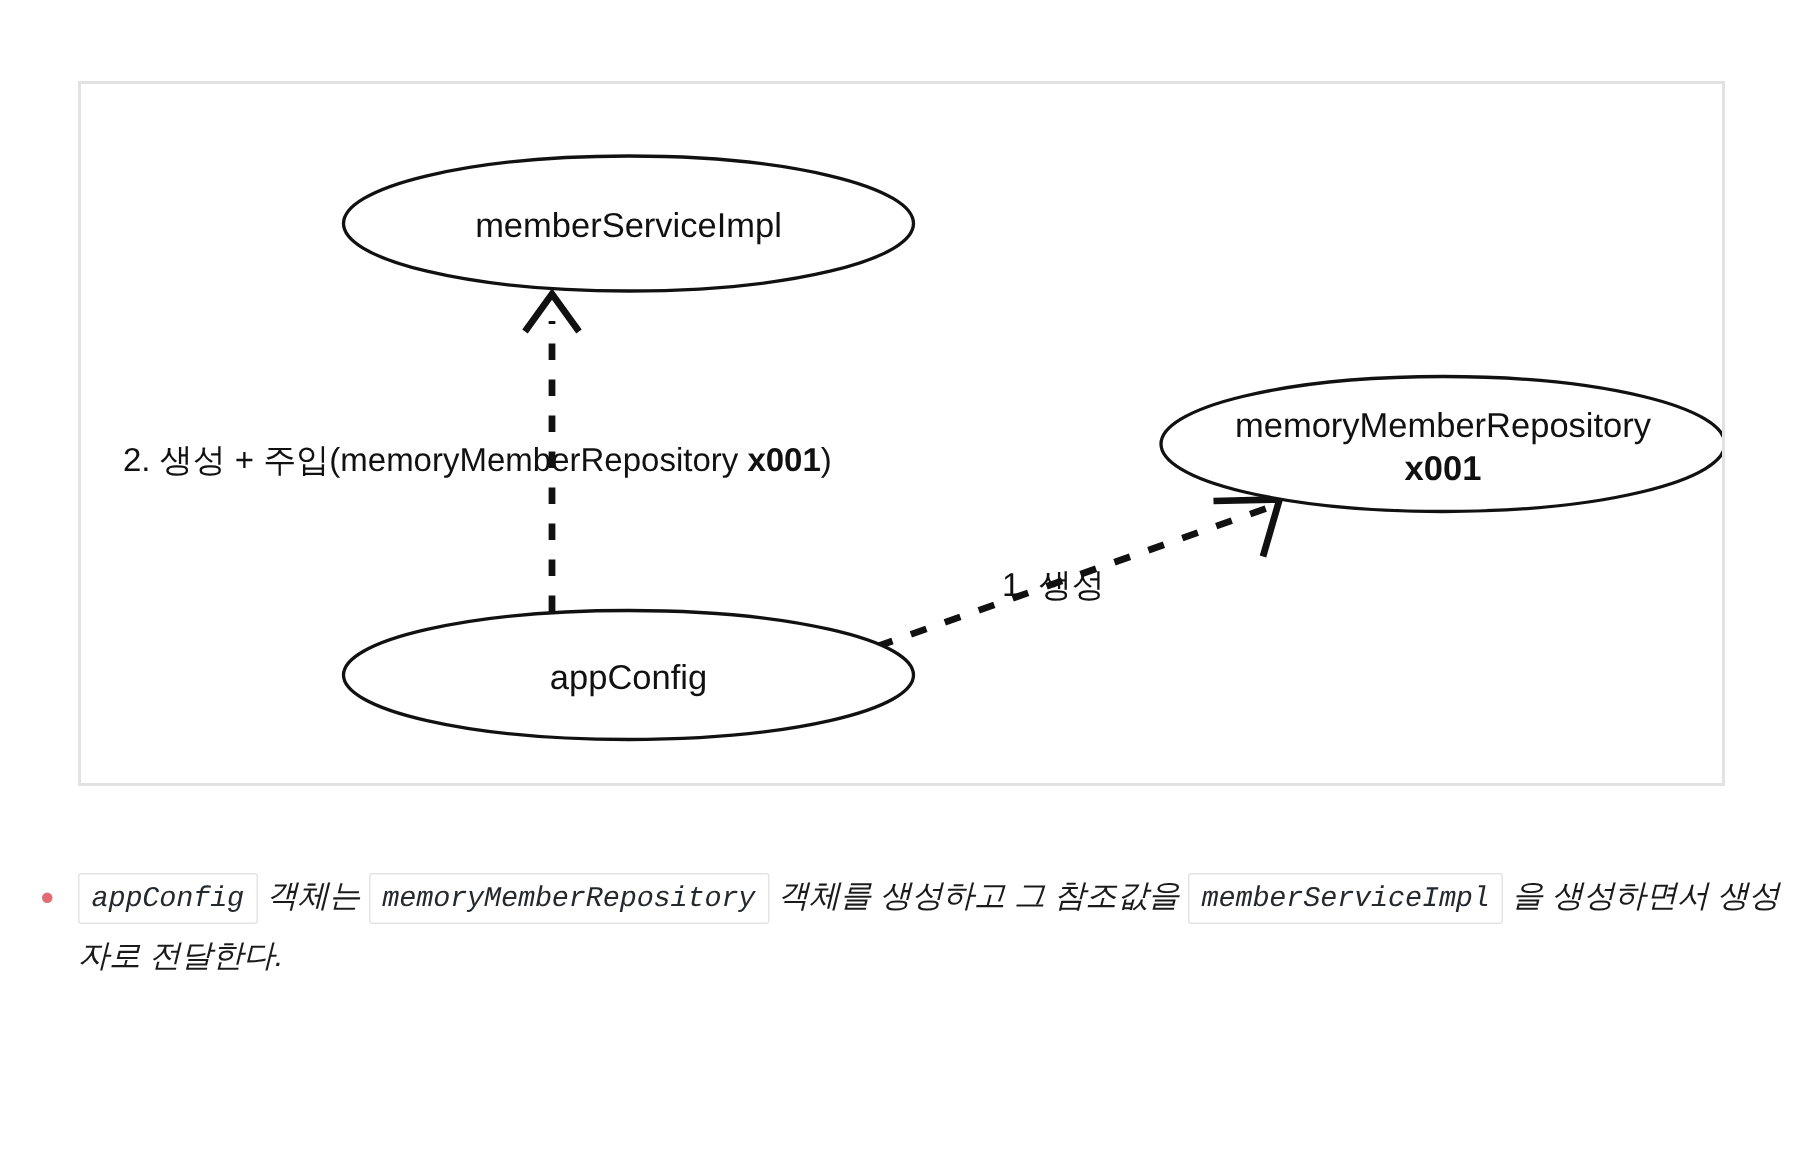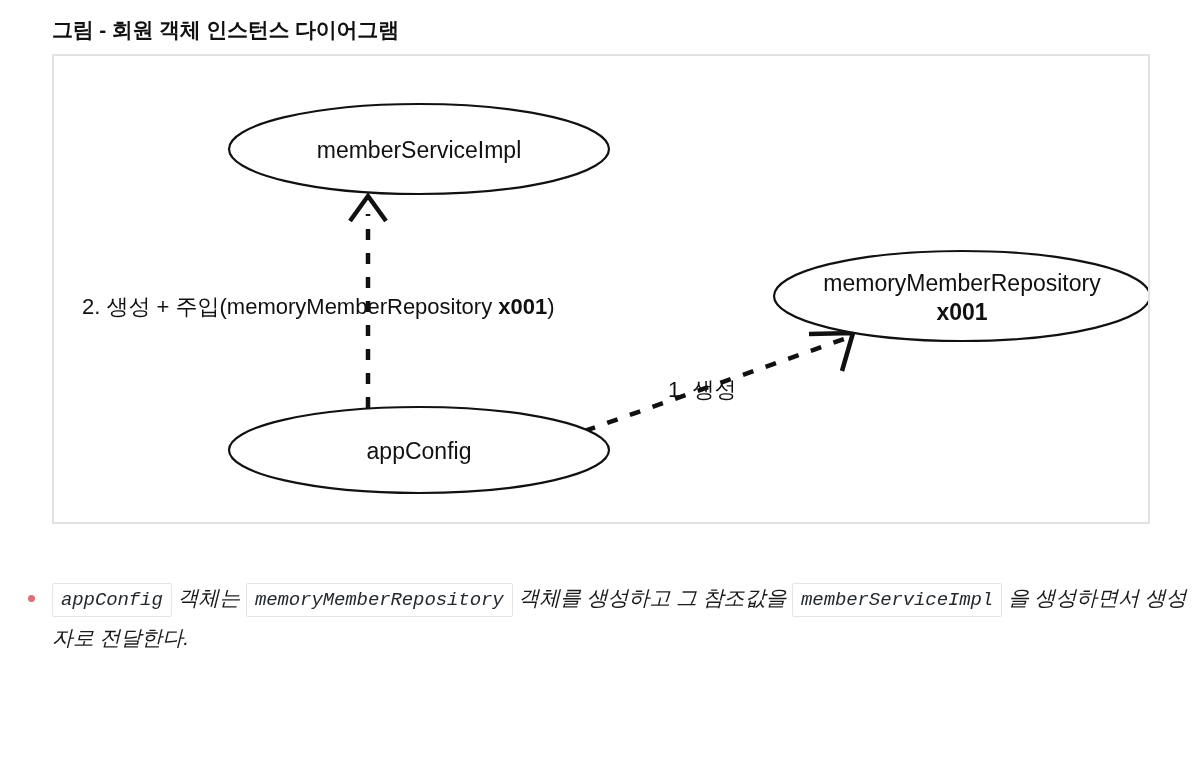--- a/index.html
+++ b/index.html
@@ -127,21 +127,20 @@
     border-radius: 2px;
     white-space: nowrap;
     line-height: 1;
   }
 </style>
 </head>
 <body>
 
 <div class="page">
 
-  <div class="fig-title">그림 - 회원 객체 인스턴스 다이어그램</div>
 
   <div class="diagram-frame">
     <svg class="diagram-svg" viewBox="0 0 1094 466" preserveAspectRatio="none">
 
       <g>
         <line class="dashed-line" x1="508" y1="383" x2="790" y2="283"></line>
 
         <polyline class="arrow-head" points="755,278 799,277 788,315"></polyline>
         <text class="edge-label" x="614" y="341">1. 생성</text>
       </g>

